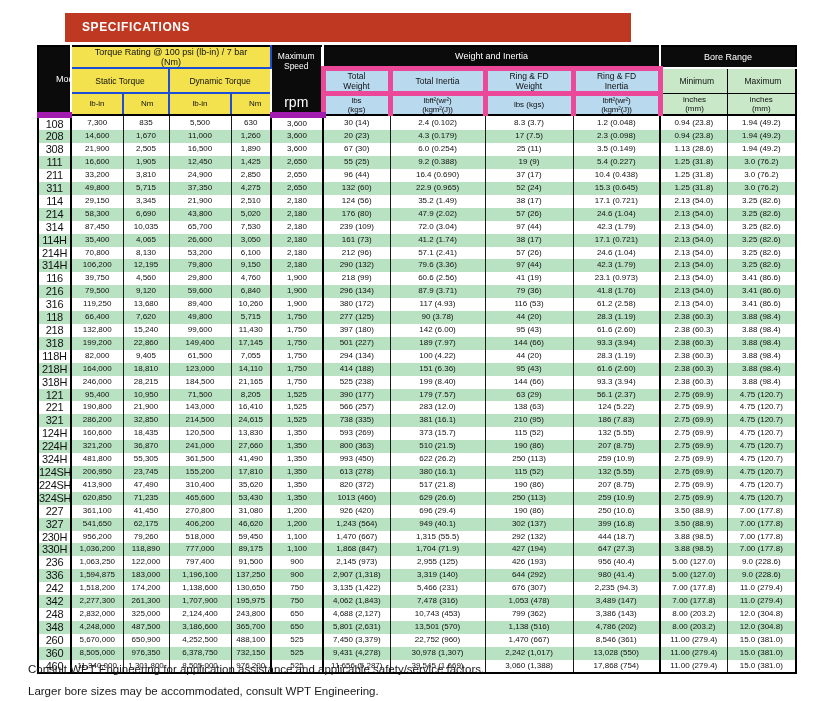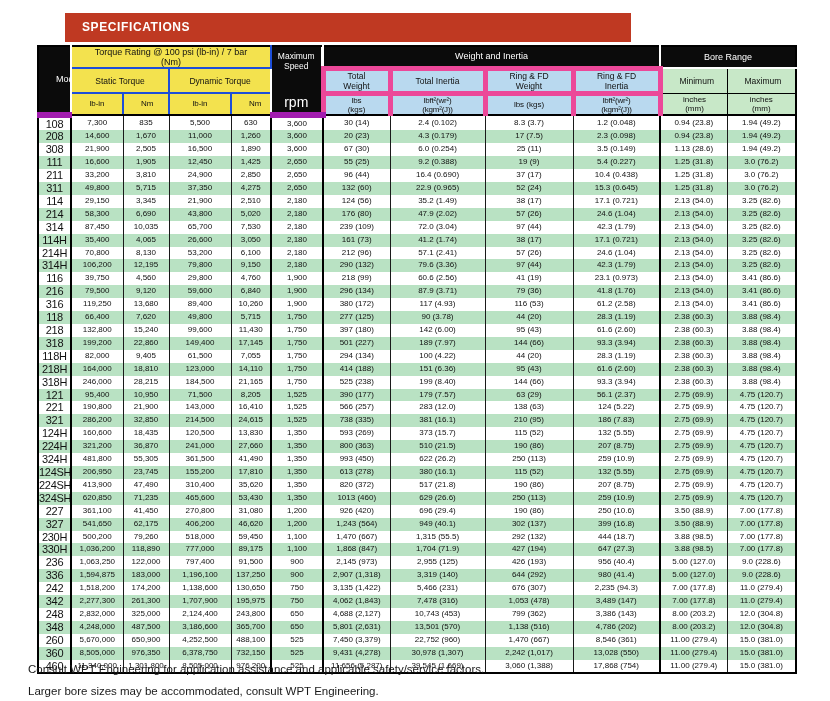--- a/index.html
+++ b/index.html
@@ -552,21 +552,21 @@
         <td class="thick">1,200</td>
         <td class="thick">1,243 (564)</td>
         <td>949 (40.1)</td>
         <td>302 (137)</td>
         <td>399 (16.8)</td>
         <td class="thick">3.50 (88.9)</td>
         <td>7.00 (177.8)</td>
       </tr>
       <tr>
         <td class="model">230H</td>
-        <td class="thick">500,200</td>
+        <td class="thick">956,200</td>
         <td>79,260</td>
         <td>518,000</td>
         <td>59,450</td>
         <td class="thick">1,100</td>
         <td class="thick">1,470 (667)</td>
         <td>1,315 (55.5)</td>
         <td>292 (132)</td>
         <td>444 (18.7)</td>
         <td class="thick">3.88 (98.5)</td>
         <td>7.00 (177.8)</td>

